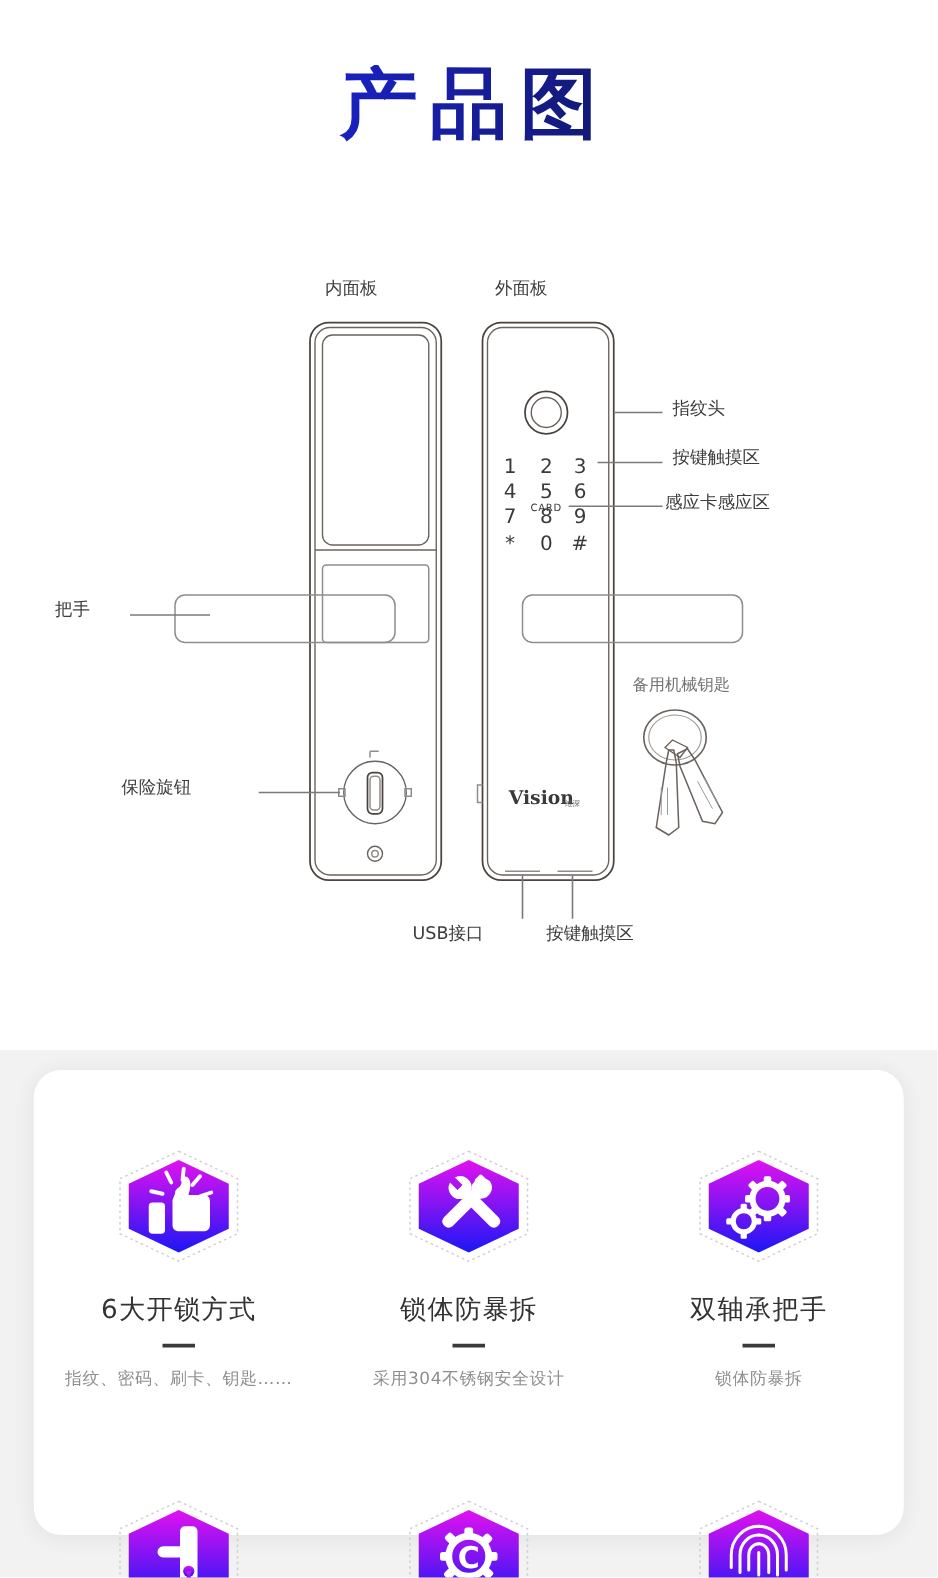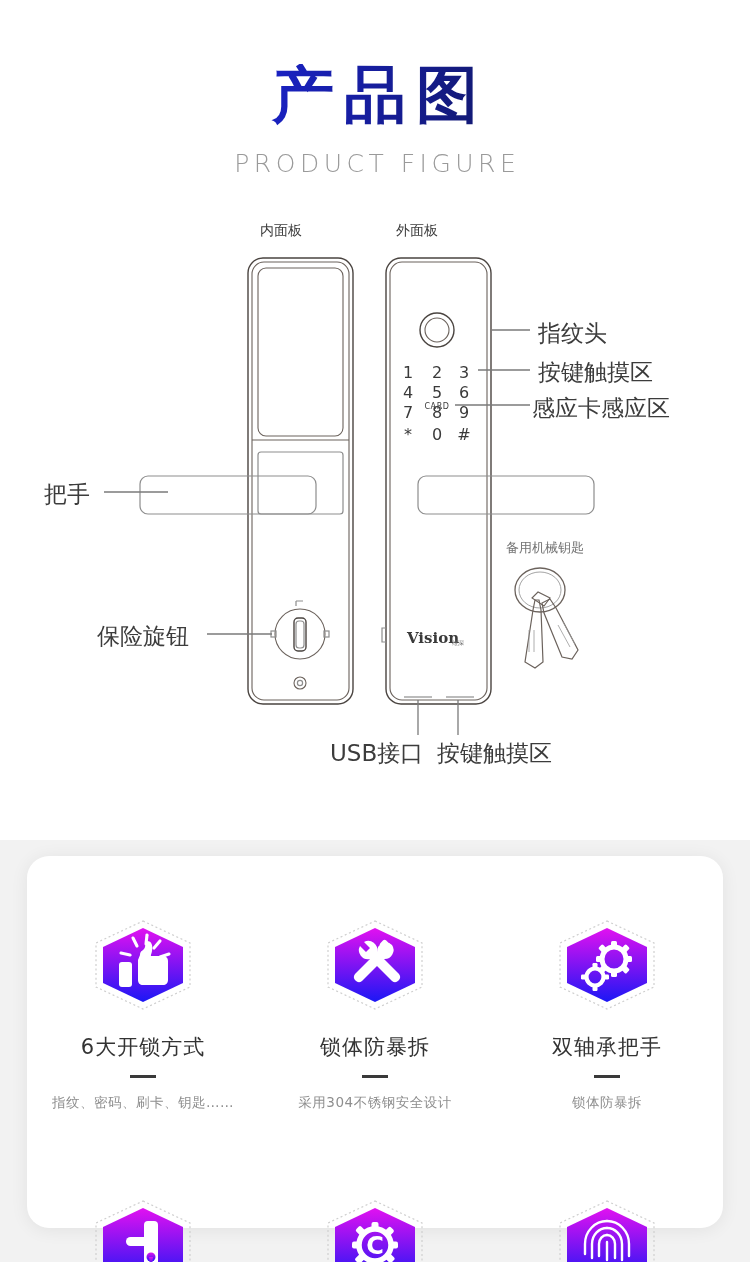--- a/index.html
+++ b/index.html
@@ -6,21 +6,21 @@
   html, body {
     width: 750px;
     height: 1262px;
     overflow: hidden;
     background: #ffffff;
     font-family: "Liberation Sans", "DejaVu Sans", sans-serif;
   }
   .page { position: relative; width: 750px; height: 1262px; background: #ffffff; }
 
   
-  .header { position: absolute; top: 12px; left: 0; width: 750px; height: 200px; }
+  .header { position: absolute; top: 0; left: 0; width: 750px; height: 200px; }
   .title-cn {
     position: absolute; top: 52px; left: 0; width: 750px;
     text-align: center;
     font-size: 62px;
     font-weight: bold;
     letter-spacing: 10px;
     text-indent: 10px;
     line-height: 1;
     background: linear-gradient(100deg, #1524e0 0%, #1a22c8 34%, #131a7a 62%, #101030 100%);
     -webkit-background-clip: text;
@@ -40,21 +40,21 @@
     font-family: "DejaVu Sans", "Liberation Sans", sans-serif;
   }
 
   
   .diagram { position: absolute; top: 0; left: 0; width: 750px; height: 830px; }
   .diagram svg { position: absolute; top: 0; left: 0; }
 
   .dlabel {
     position: absolute;
     color: #3c3c3c;
-    font-size: 23px;
+    font-size: 14px;
     white-space: nowrap;
     font-family: "DejaVu Sans", "Liberation Sans", sans-serif;
   }
   .dlabel.small { font-size: 13px; color: #737373; }
   .dlabel.panel-top { font-size: 14px; }
 
   
   .card {
     position: absolute;
     left: 27px;
@@ -108,21 +108,20 @@
     font-family: "DejaVu Sans", "Liberation Sans", sans-serif;
   }
 </style>
 </head>
 <body>
 
 <div class="page">
 
   <div class="header">
     <div class="title-cn">产品图</div>
-    <div class="title-en">PRODUCT FIGURE</div>
   </div>
 
   <div class="diagram">
 
     <svg width="750" height="830" viewBox="0 0 750 830">
       <defs>
         <style>
           .ln  { fill:none; stroke:#4a4440; stroke-width:1.4; }
           .ln2 { fill:none; stroke:#6b625c; stroke-width:1.1; }
           .lnthin { fill:none; stroke:#8d8d8d; stroke-width:1.2; }

